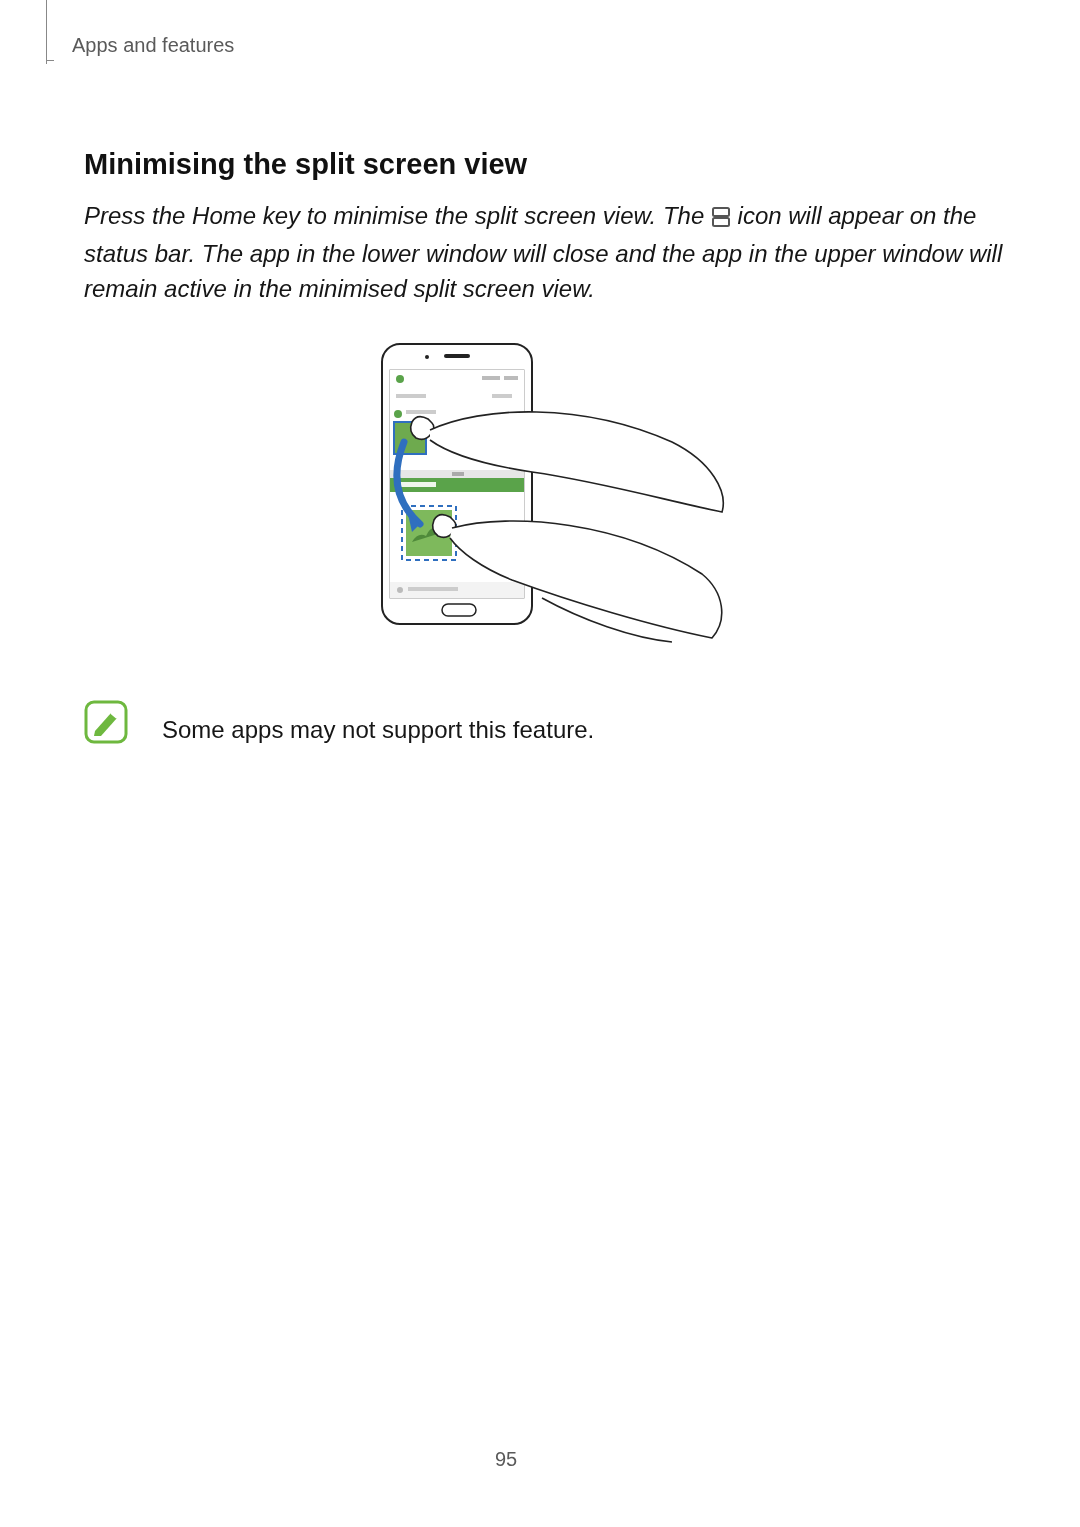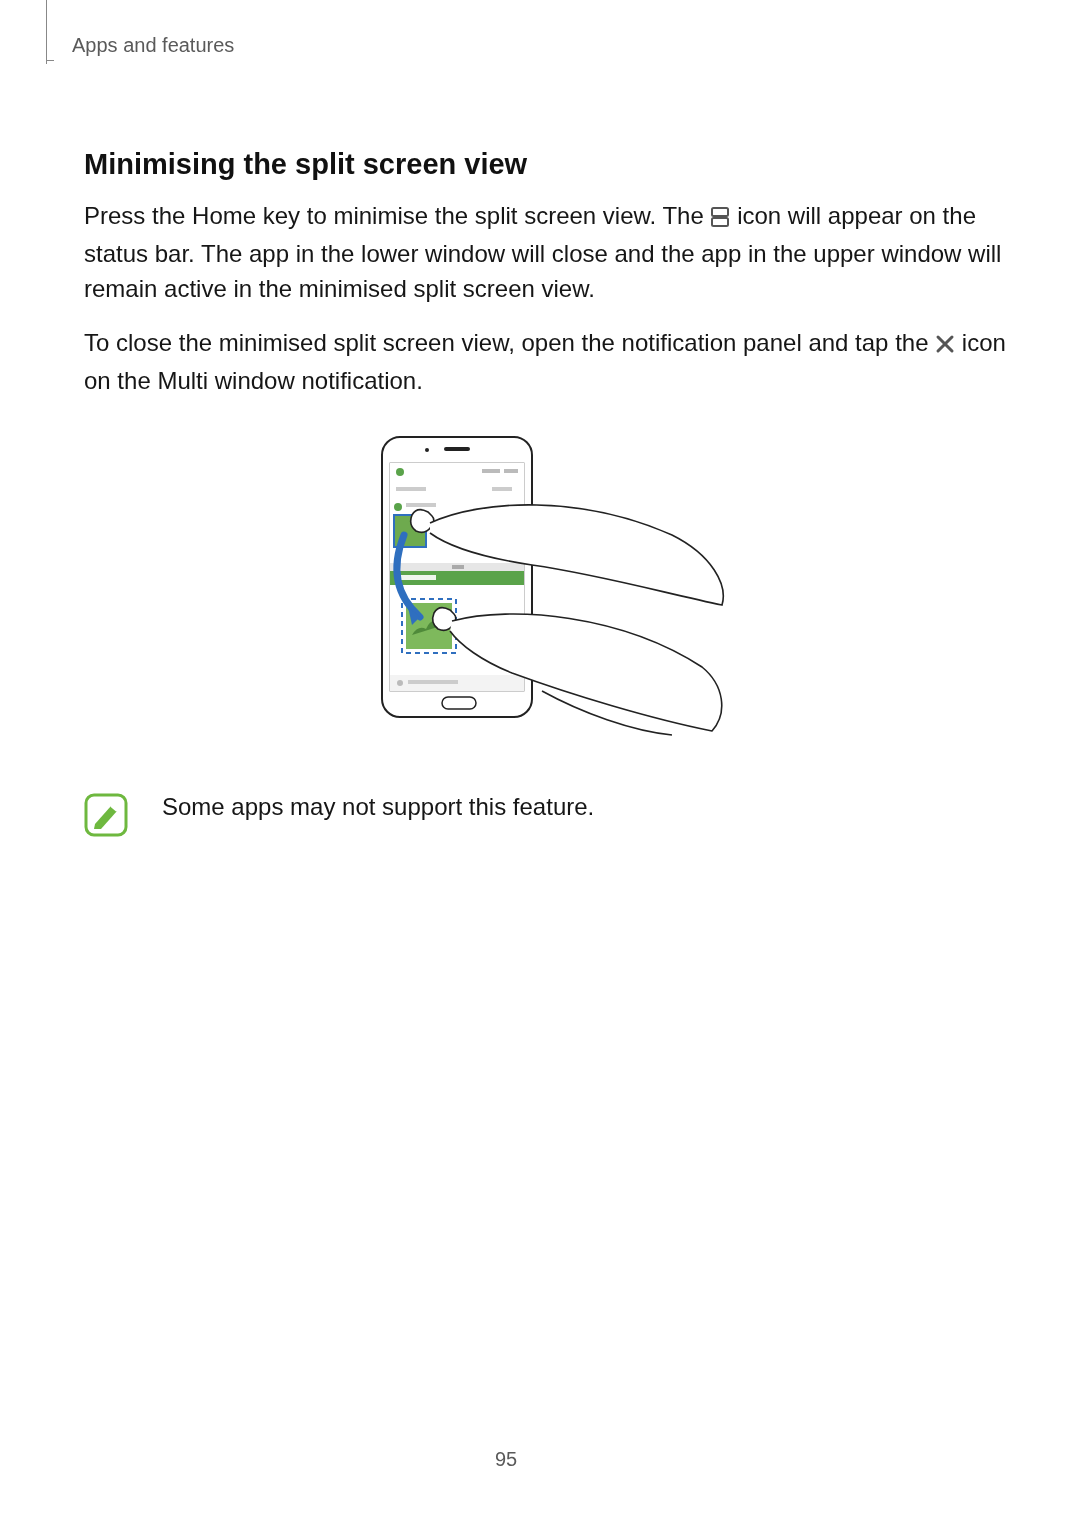--- a/index.html
+++ b/index.html
@@ -55,40 +55,41 @@
     font-size: 29px;
     font-weight: 700;
     margin: 0 0 18px 0;
     color: #111;
   }
   p {
     font-size: 24px;
     line-height: 1.45;
     margin: 0 0 20px 0;
     color: #161616;
+    font-style: italic;
   }
   .inline-icon {
     display: inline-block;
     vertical-align: -3px;
   }
   .section2 {
     margin-top: 36px;
   }
   .illustration-wrap {
     width: 100%;
     text-align: center;
     margin-top: 24px;
     margin-bottom: 44px;
   }
   .illustration {
     display: inline-block;
   }
   .note-row {
     display: flex;
-    align-items: flex-start;
+    align-items: flex-end;
     gap: 34px;
     margin-top: 10px;
   }
   .note-icon {
     width: 44px;
     height: 44px;
     flex-shrink: 0;
   }
   .note-text {
     font-size: 24px;
@@ -121,30 +122,20 @@
       <span>Press the Home key to minimise the split screen view. The </span>
       <span class="inline-icon">
         <svg width="20" height="20" viewBox="0 0 20 20">
           <rect x="2" y="1" width="16" height="8" rx="1.5" fill="none" stroke="#555" stroke-width="2"></rect>
           <rect x="2" y="11" width="16" height="8" rx="1.5" fill="none" stroke="#555" stroke-width="2"></rect>
         </svg>
       </span>
       <span> icon will appear on the status bar. The app in the lower window will close and the app in the upper window will remain active in the minimised split screen view.</span>
     </p>
 
-    <p>
-      <span>To close the minimised split screen view, open the notification panel and tap the </span>
-      <span class="inline-icon">
-        <svg width="20" height="20" viewBox="0 0 20 20">
-          <line x1="3" y1="3" x2="17" y2="17" stroke="#555" stroke-width="3" stroke-linecap="round"></line>
-          <line x1="17" y1="3" x2="3" y2="17" stroke="#555" stroke-width="3" stroke-linecap="round"></line>
-        </svg>
-      </span>
-      <span> icon on the Multi window notification.</span>
-    </p>
 
     <div class="section2">
 
       <div class="illustration-wrap">
         <span class="illustration">
           <svg width="360" height="310" viewBox="0 0 360 310">
 
             <rect x="10" y="2" width="150" height="280" rx="18" fill="#fff" stroke="#222" stroke-width="2"></rect>
             <rect x="18" y="28" width="134" height="228" fill="#f3f3f3" stroke="#999" stroke-width="1"></rect>
 

